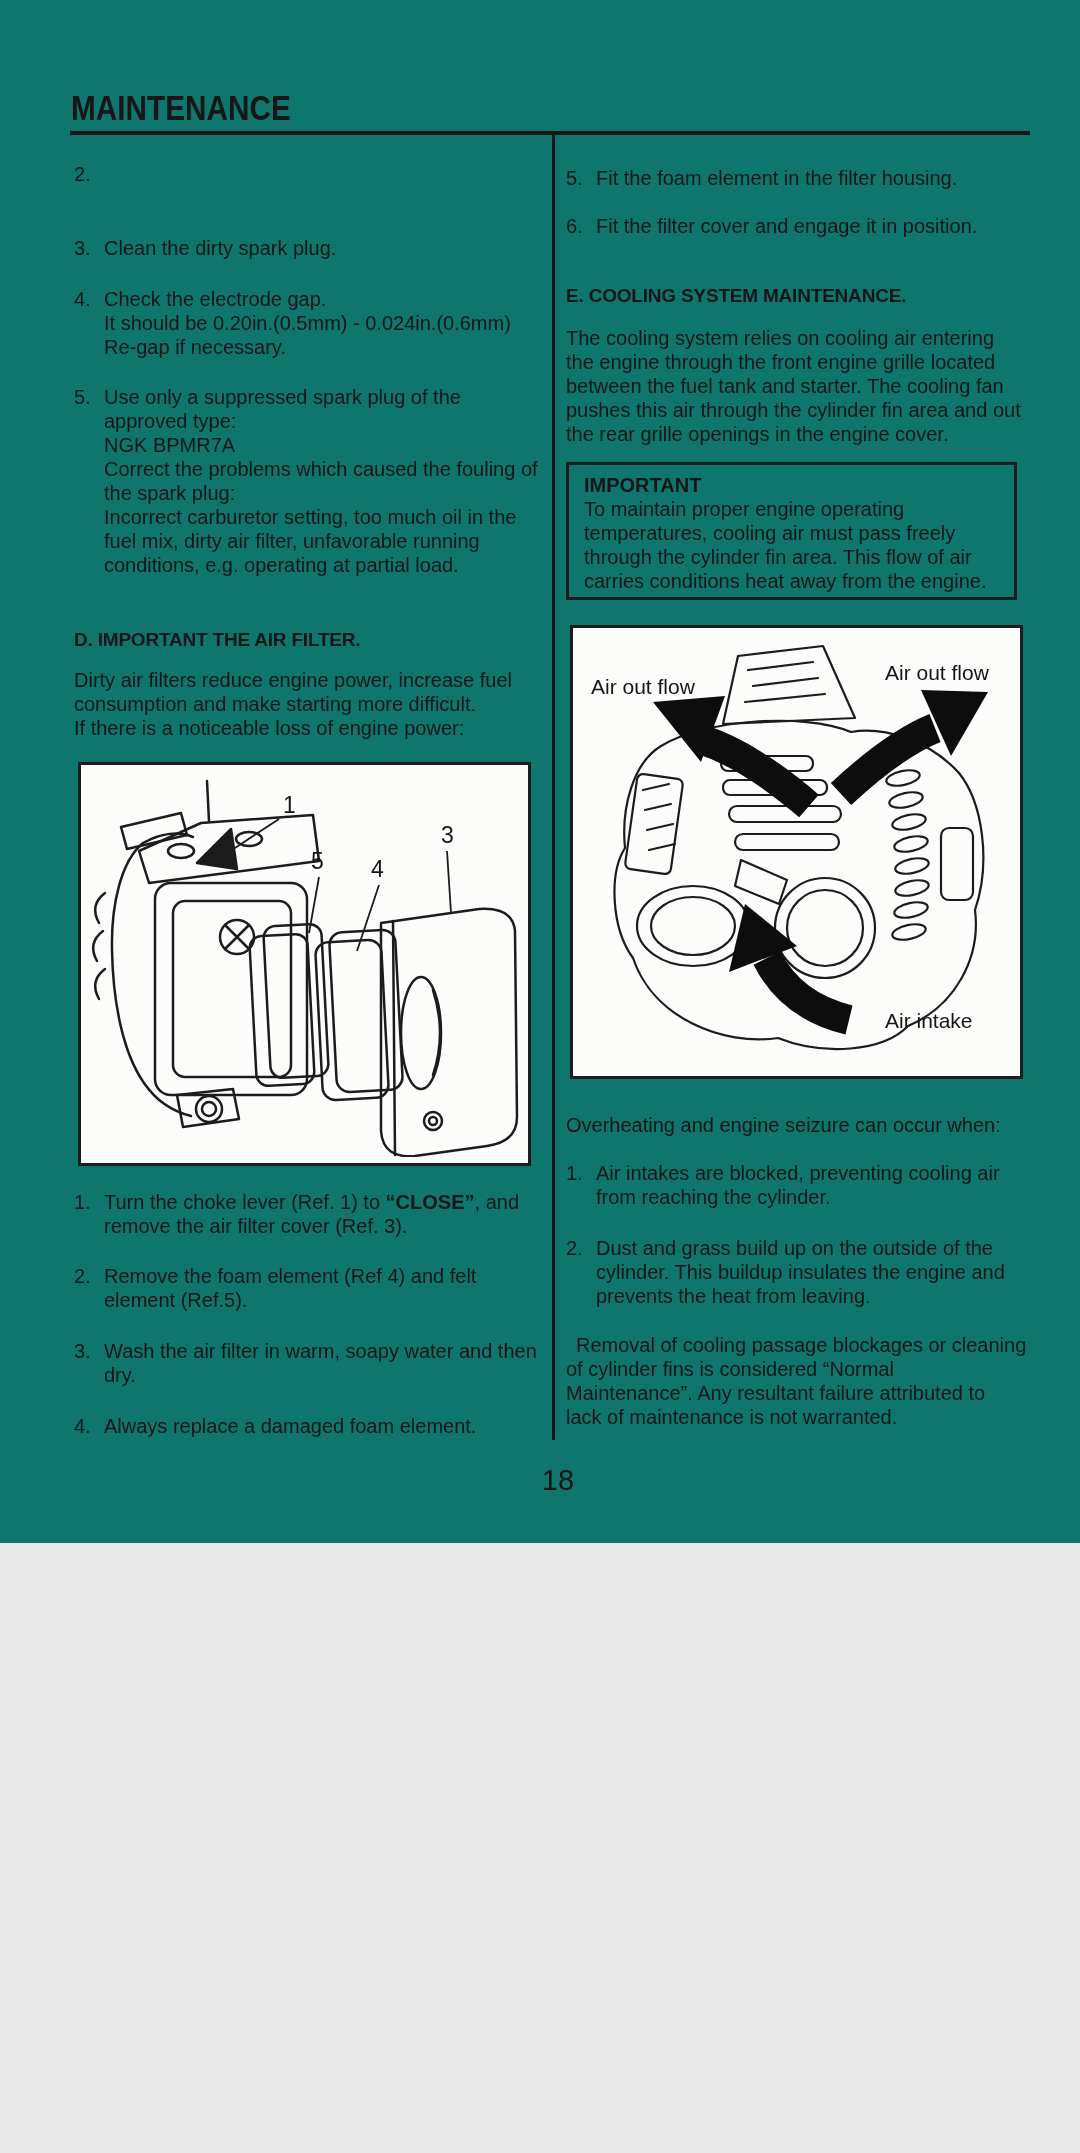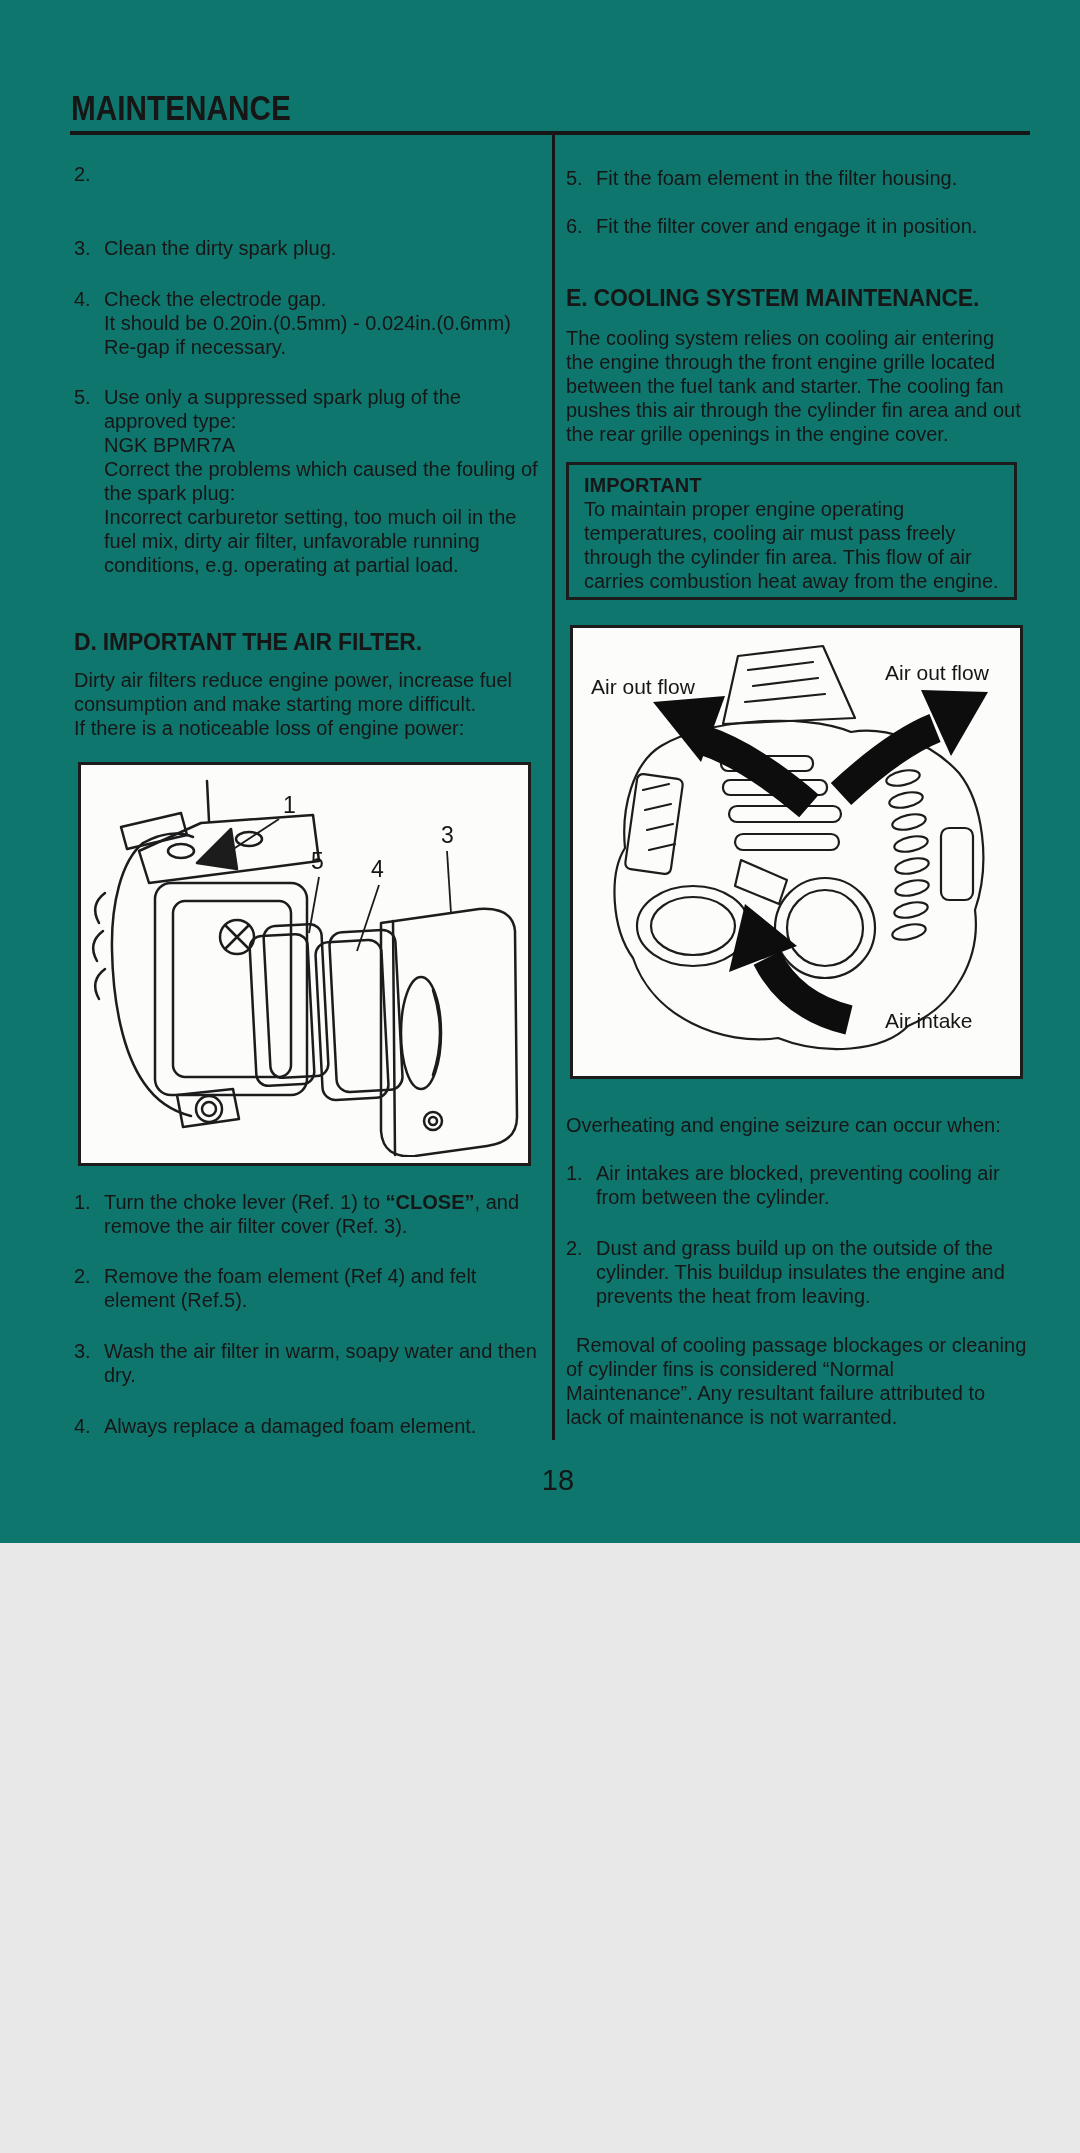--- a/index.html
+++ b/index.html
@@ -15,21 +15,21 @@
   }
   .title-rule { position:absolute; left:70px; top:131px; width:960px; height:4px; background:#161616; }
   .col-divider { position:absolute; left:552px; top:135px; width:3px; height:1305px; background:#161616; }
 
   .li { position:absolute; display:flex; font-size:20px; line-height:24px; }
   .li .num { flex:0 0 30px; width:30px; }
   .li .txt { white-space:pre-line; }
   .left-col .li { left:74px; width:480px; }
   .right-col .li { left:566px; width:460px; }
 
-  .sec-heading { position:absolute; font-size:23px; font-weight:bold; letter-spacing:-0.2px; white-space:nowrap; }
+  .sec-heading { position:absolute; font-size:19px; font-weight:bold; letter-spacing:-0.2px; white-space:nowrap; }
   .para { position:absolute; font-size:20px; line-height:24px; white-space:pre-line; }
 
   .fig-box { position:absolute; border:3px solid #1c1c1c; background:#fcfcfb; }
   .important-box {
     position:absolute; left:566px; top:462px; width:451px; height:138px;
     border:3px solid #1c1c1c; box-sizing:border-box; padding:8px 10px 0 15px;
   }
   .important-box .ibox-title { font-size:20px; line-height:24px; font-weight:bold; }
   .important-box .ibox-text { font-size:20px; line-height:24px; white-space:pre-line; }
 
@@ -170,21 +170,21 @@
 the engine through the front engine grille located
 between the fuel tank and starter. The cooling fan
 pushes this air through the cylinder fin area and out
 the rear grille openings in the engine cover.</div>
 
     <div class="important-box">
       <div class="ibox-title">IMPORTANT</div>
       <div class="ibox-text">To maintain proper engine operating
 temperatures, cooling air must pass freely
 through the cylinder fin area. This flow of air
-carries combustion heat away from the engine.</div>
+carries conditions heat away from the engine.</div>
     </div>
 
     <div class="fig-box" style="left:570px; top:625px; width:447px; height:448px">
       <svg width="441" height="442" viewBox="0 0 441 442">
         <g stroke="#1c1c1c" stroke-width="2.2" fill="none" stroke-linejoin="round" stroke-linecap="round">
 
           <path d="M150,96 L165,28 L250,18 L282,90 Z"></path>
           <path d="M175,42 L240,34 M180,58 L245,50 M172,74 L252,66"></path>
 
           <path d="M88,118 C60,135 48,180 52,220 C36,245 38,300 60,330 C80,390 150,418 205,410 C250,428 310,424 335,398 C382,378 408,330 402,282 C418,235 410,175 386,145 C356,112 310,98 278,104 C230,84 130,92 88,118 Z"></path>
@@ -226,21 +226,21 @@
         <text class="fig-label" x="312" y="52">Air out flow</text>
         <text class="fig-label" x="312" y="400">Air intake</text>
       </svg>
     </div>
 
     <div class="para" style="left:566px; top:1113px; width:470px">Overheating and engine seizure can occur when:</div>
 
     <div class="li" style="top:1161px">
       <span class="num">1.</span>
       <span class="txt">Air intakes are blocked, preventing cooling air
-from between the cylinder.</span>
+from reaching the cylinder.</span>
     </div>
     <div class="li" style="top:1236px">
       <span class="num">2.</span>
       <span class="txt">Dust and grass build up on the outside of the
 cylinder. This buildup insulates the engine and
 prevents the heat from leaving.</span>
     </div>
 
     <div class="para" style="left:566px; top:1333px; width:480px; text-indent:10px">Removal of cooling passage blockages or cleaning
 of cylinder fins is considered “Normal

